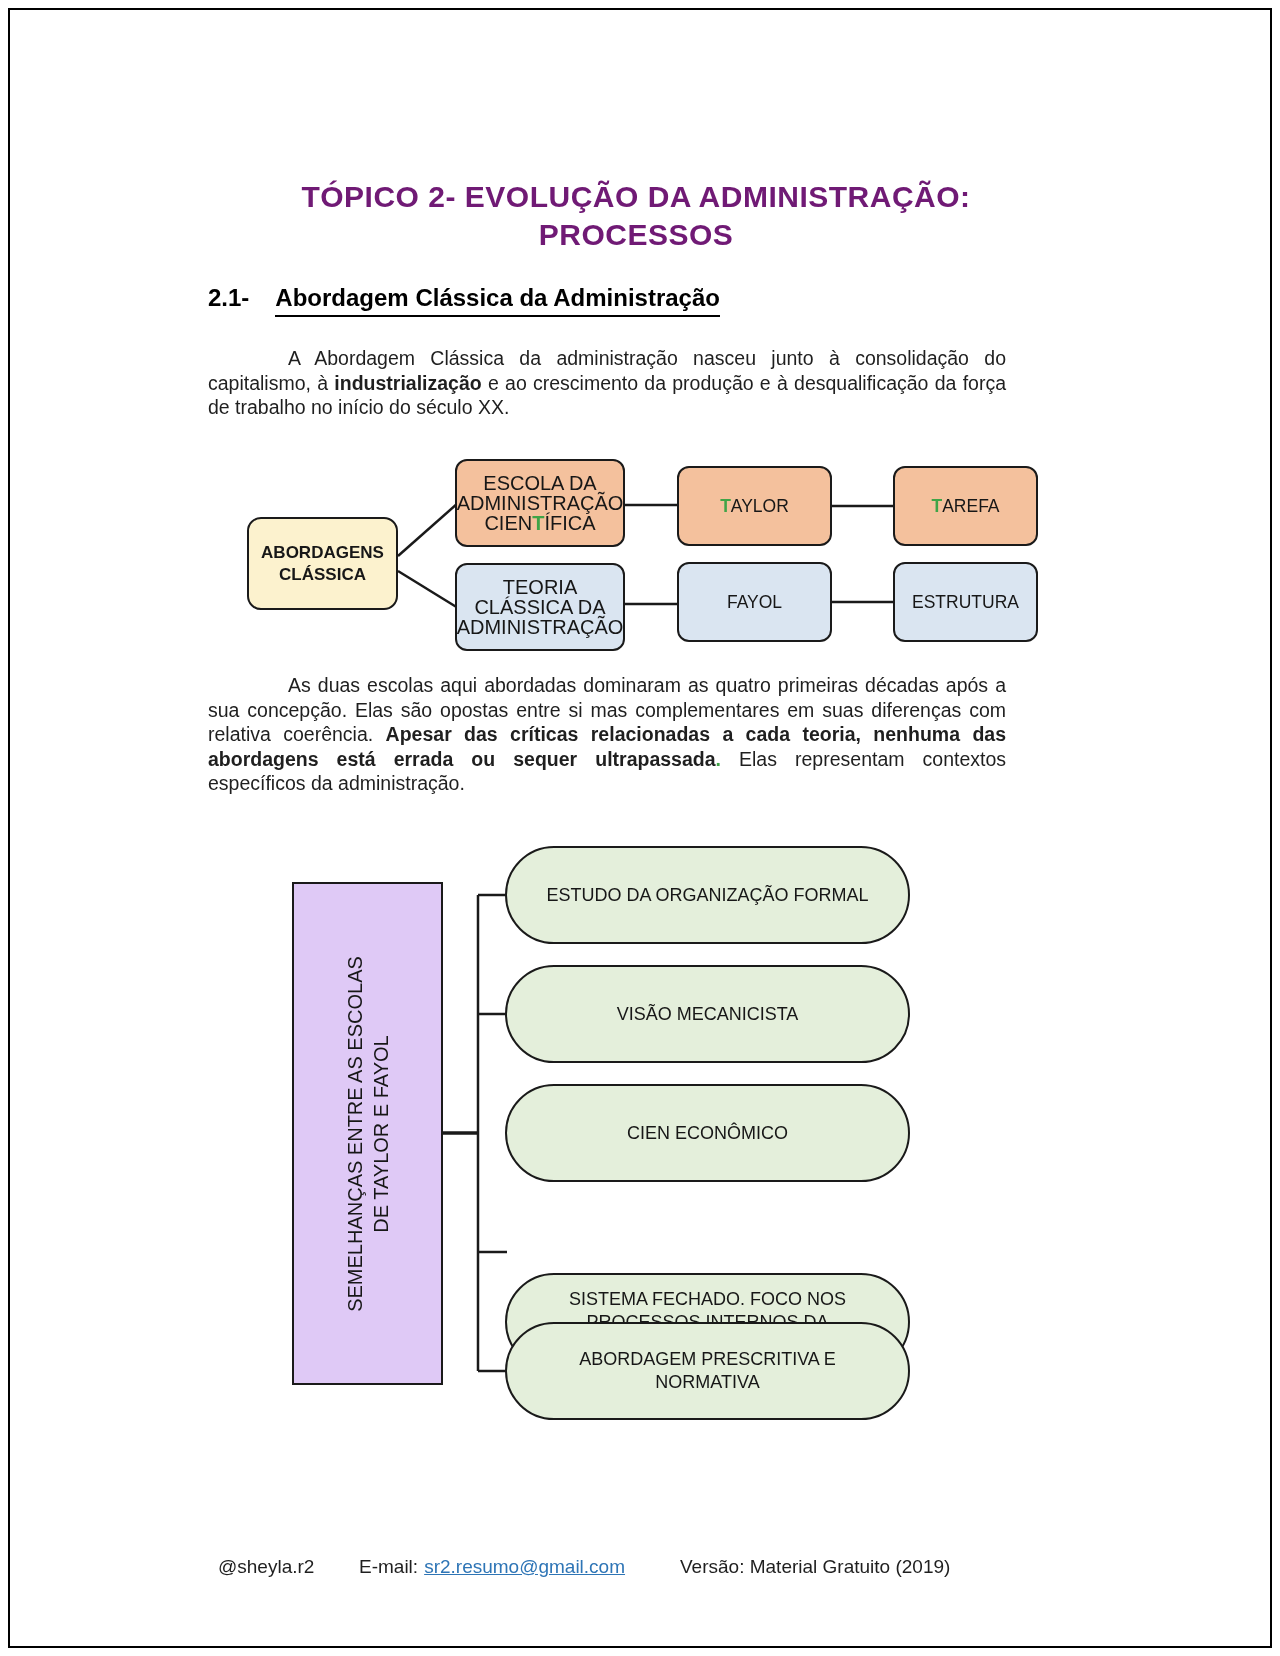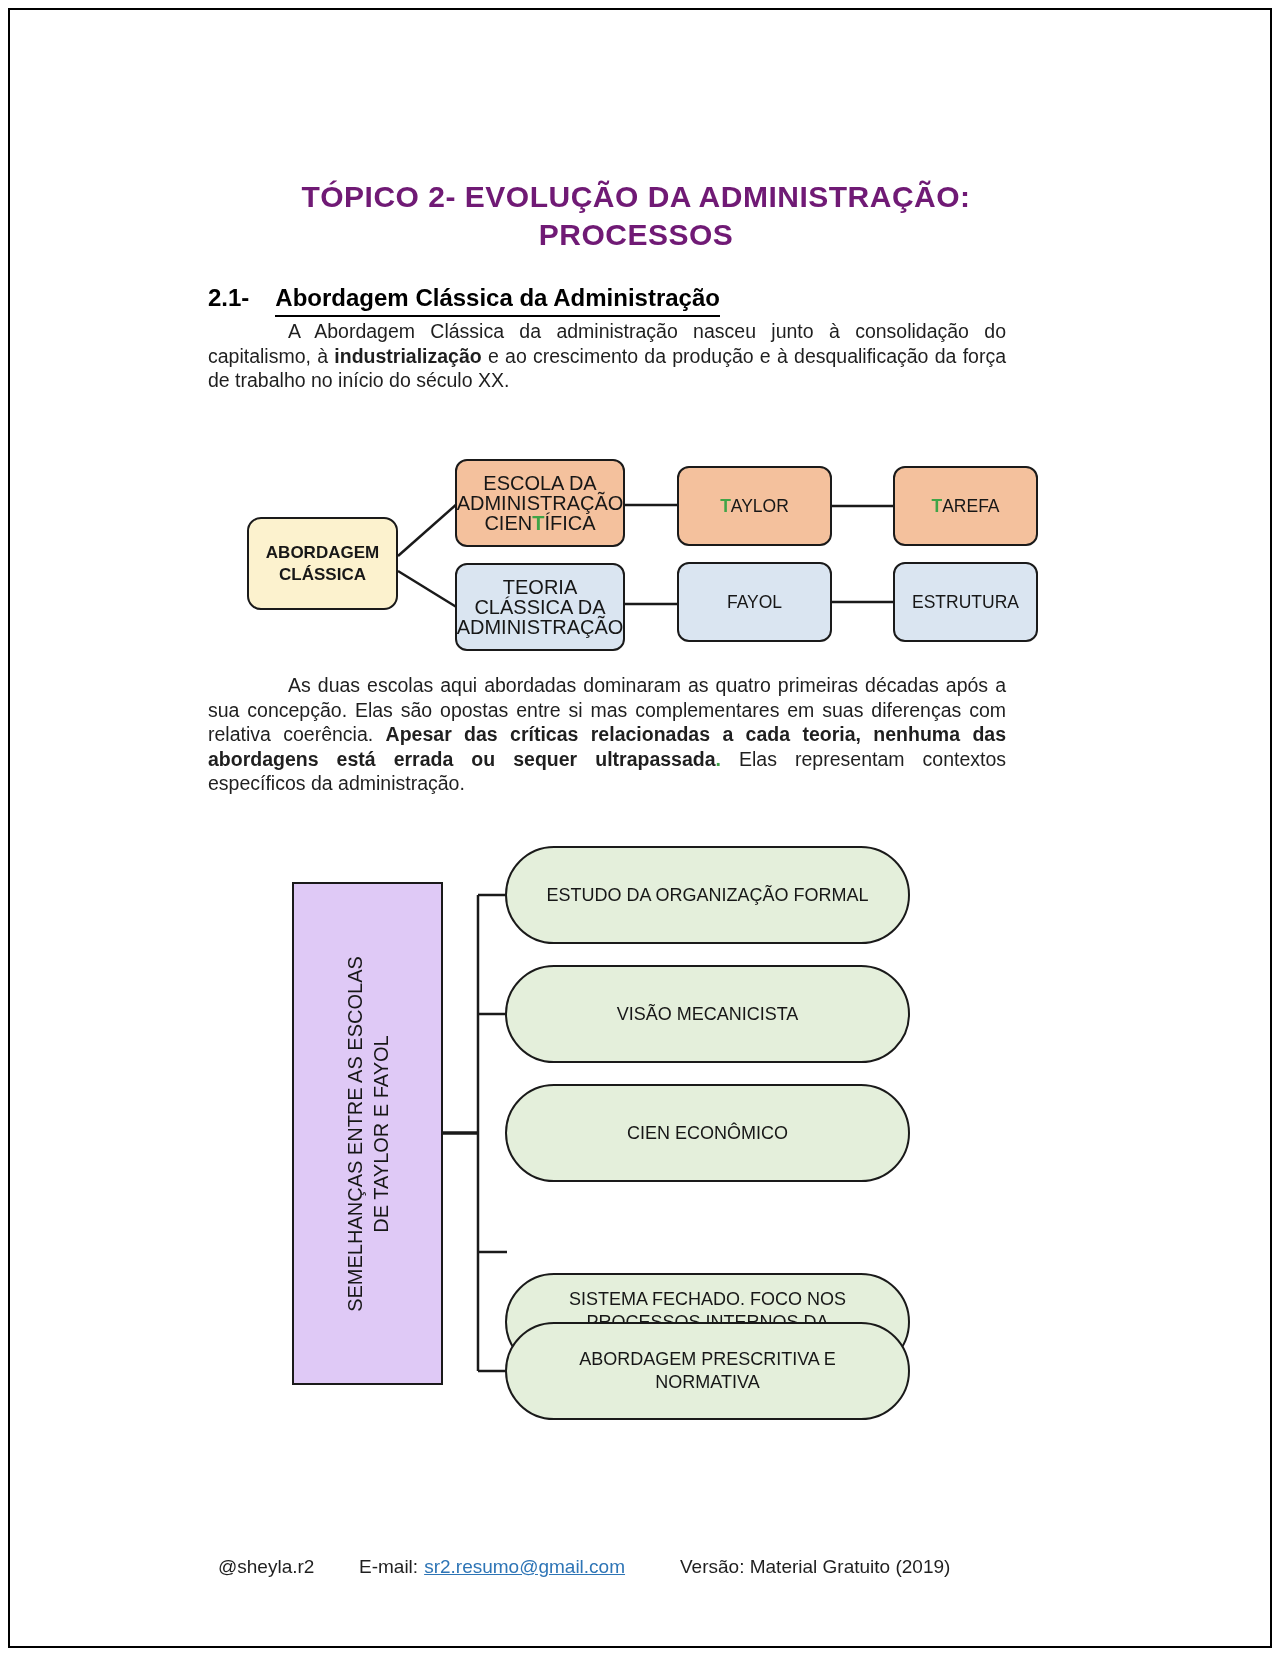--- a/index.html
+++ b/index.html
@@ -11,21 +11,21 @@
 
   .title { position:absolute; top:158px; left:0; right:8px; text-align:center;
     font-size:30px; font-weight:bold; line-height:38px; color:#701a75; letter-spacing:0.5px; }
 
   .section-heading { position:absolute; top:284px; left:208px; font-size:24px; font-weight:bold; color:#000; }
   .sec-num { margin-right:26px; }
   .sec-text { display:inline-block; border-bottom:2.5px solid #000; padding-bottom:3px; }
 
   .body-para { position:absolute; left:208px; width:798px; font-size:19.5px; line-height:24.5px;
     text-align:justify; text-indent:80px; margin:0; color:#1f1f1f; }
-  .para1 { top:319px; }
+  .para1 { top:346px; }
   .para2 { top:673px; }
   .seg-bold { font-weight:bold; }
   .seg-green { font-weight:bold; color:var(--accent_green, #3FA447); }
 
   svg.lines { position:absolute; left:0; top:0; width:1280px; height:1656px; pointer-events:none; }
 
   .dbox { position:absolute; box-sizing:border-box; border:2.5px solid #1a1a1a; border-radius:12px;
     display:flex; align-items:center; justify-content:center; text-align:center;
     font-size:20px; line-height:20px; padding:4px 8px; color:#171717; }
   .root-box { left:247px; top:517px; width:151px; height:93px; background:var(--box_yellow,#FCF2CE);
@@ -85,21 +85,21 @@
 
     <line x1="443" y1="1133" x2="479" y2="1133" stroke="#1a1a1a" stroke-width="3.5"></line>
     <line x1="478" y1="895" x2="478" y2="1371" stroke="#1a1a1a" stroke-width="2.5"></line>
     <line x1="478" y1="895" x2="507" y2="895" stroke="#1a1a1a" stroke-width="2.5"></line>
     <line x1="478" y1="1014" x2="507" y2="1014" stroke="#1a1a1a" stroke-width="2.5"></line>
     <line x1="478" y1="1252" x2="507" y2="1252" stroke="#1a1a1a" stroke-width="2.5"></line>
     <line x1="478" y1="1371" x2="507" y2="1371" stroke="#1a1a1a" stroke-width="2.5"></line>
   </svg>
 
   <div class="dbox root-box">
-    <span>ABORDAGEM CLÁSSICA</span>
+    <span>ABORDAGENS CLÁSSICA</span>
   </div>
   <div class="dbox box-escola">
     <span><span>ESCOLA DA ADMINISTRAÇÃO CIEN</span><span class="seg-green">T</span><span>ÍFICA</span></span>
   </div>
   <div class="dbox box-taylor">
     <span><span class="seg-green">T</span><span>AYLOR</span></span>
   </div>
   <div class="dbox box-tarefa">
     <span><span class="seg-green">T</span><span>AREFA</span></span>
   </div>

